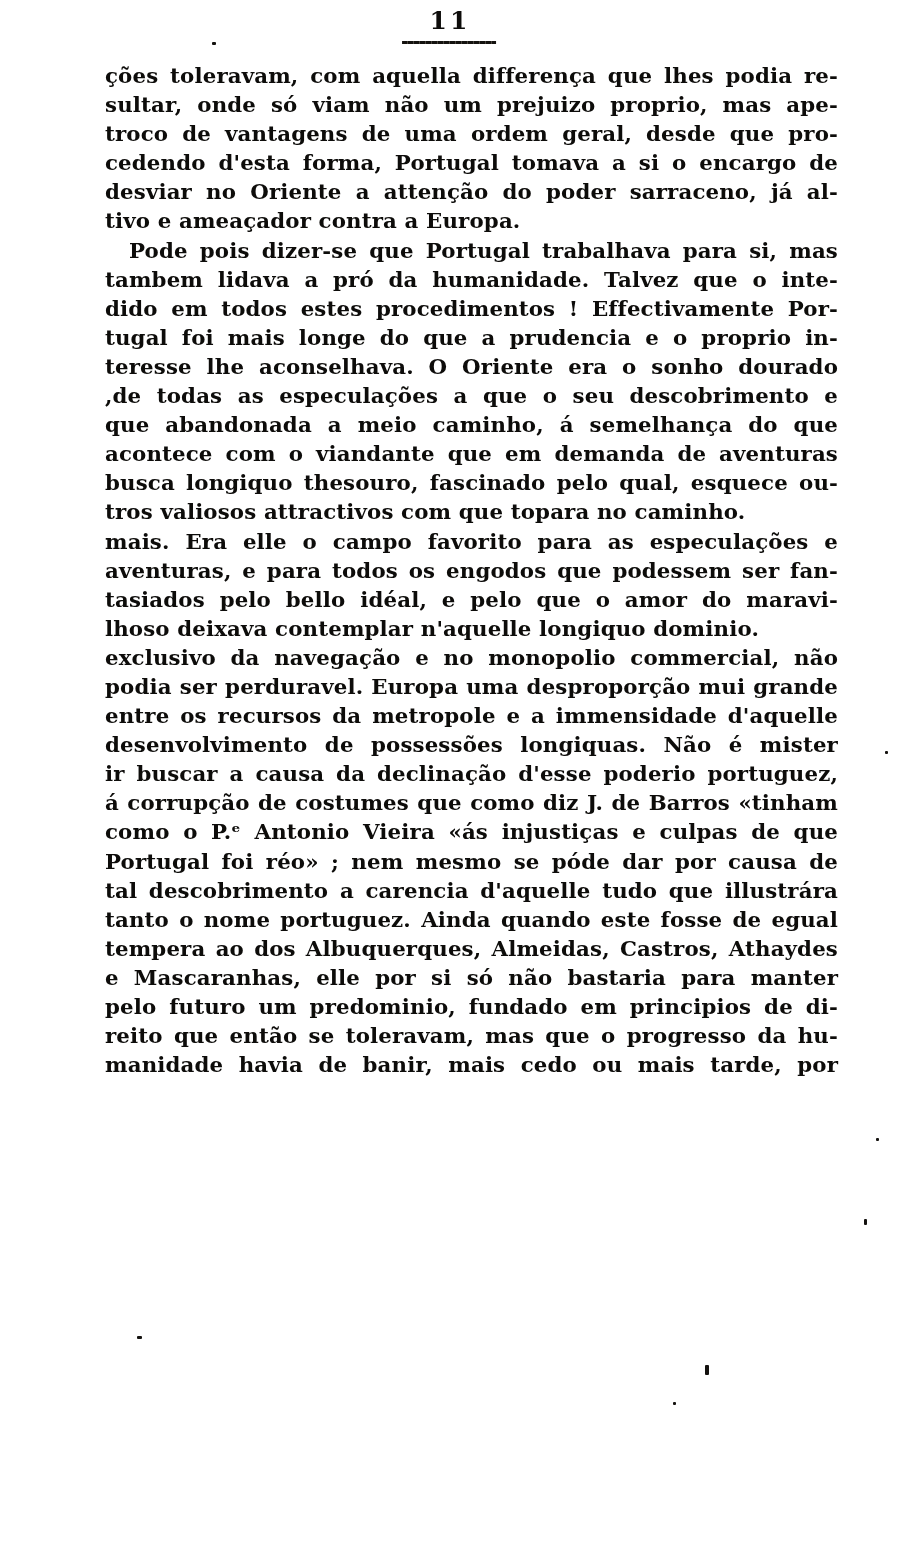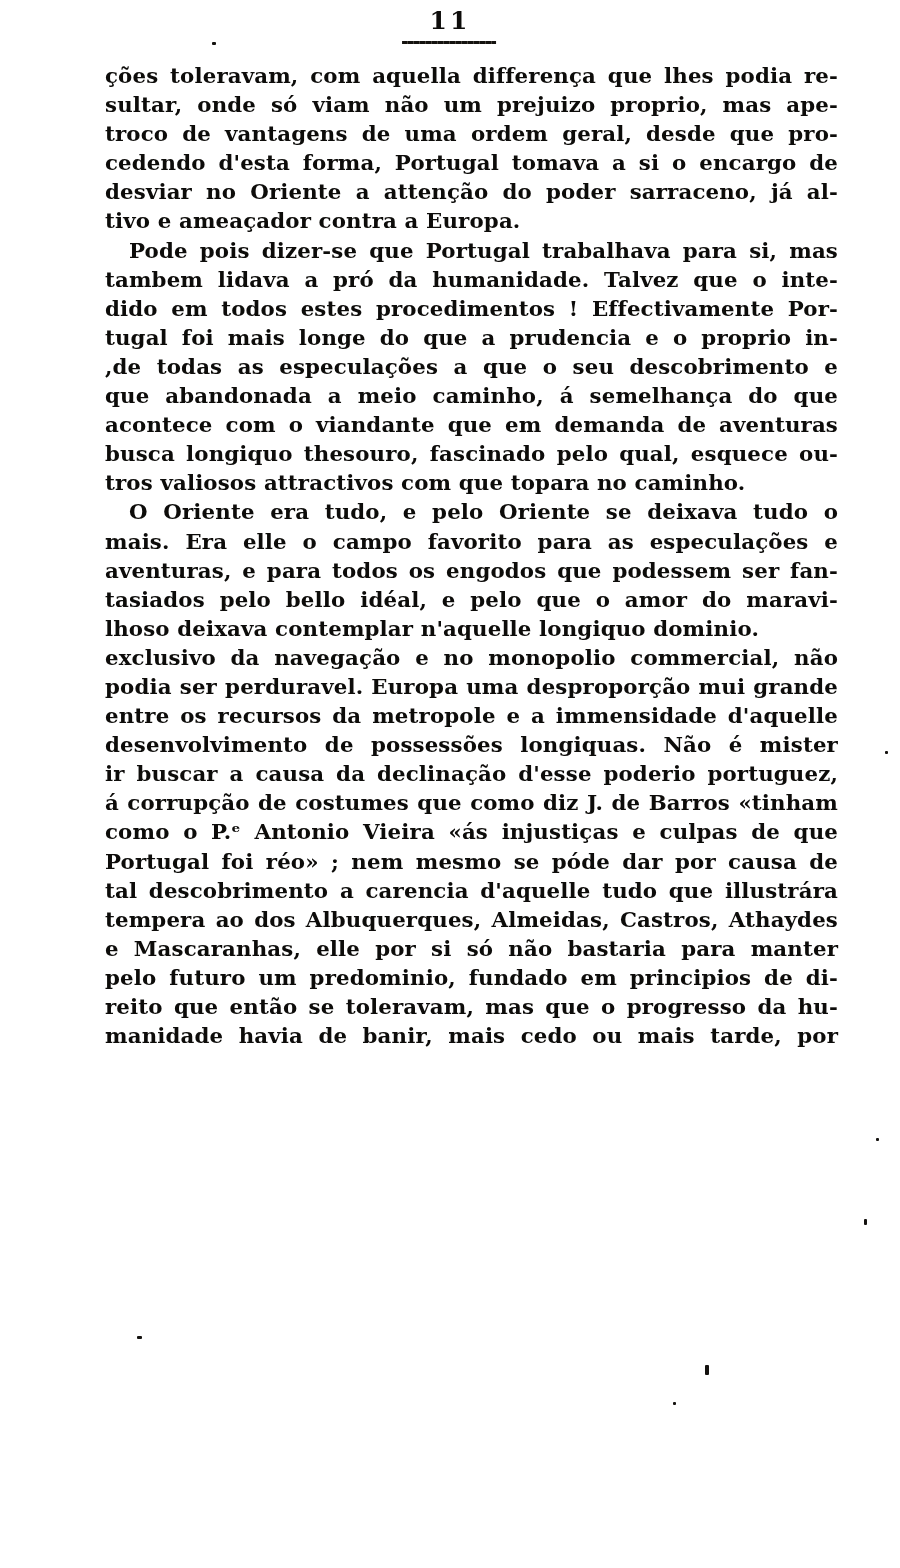--- a/index.html
+++ b/index.html
@@ -69,39 +69,40 @@
       <div class="line">ções toleravam, com aquella differença que lhes podia re-</div>
       <div class="line">sultar, onde só viam não um prejuizo proprio, mas ape-</div>
       <div class="line">troco de vantagens de uma ordem geral, desde que pro-</div>
       <div class="line">cedendo d'esta forma, Portugal tomava a si o encargo de</div>
       <div class="line">desviar no Oriente a attenção do poder sarraceno, já al-</div>
       <div class="line para-end">tivo e ameaçador contra a Europa.</div>
       <div class="line indent">Pode pois dizer-se que Portugal trabalhava para si, mas</div>
       <div class="line">tambem lidava a pró da humanidade. Talvez que o inte-</div>
       <div class="line">dido em todos estes procedimentos ! Effectivamente Por-</div>
       <div class="line">tugal foi mais longe do que a prudencia e o proprio in-</div>
+      <div class="line">teresse lhe aconselhava. O Oriente era o sonho dourado</div>
       <div class="line">,de todas as especulações a que o seu descobrimento e</div>
       <div class="line">que abandonada a meio caminho, á semelhança do que</div>
       <div class="line">acontece com o viandante que em demanda de aventuras</div>
       <div class="line">busca longiquo thesouro, fascinado pelo qual, esquece ou-</div>
       <div class="line para-end">tros valiosos attractivos com que topara no caminho.</div>
-      <div class="line indent">O Oriente era tudo, e pelo Oriente se deixava tudo o</div>
       <div class="line">mais. Era elle o campo favorito para as especulações e</div>
       <div class="line">aventuras, e para todos os engodos que podessem ser fan-</div>
       <div class="line">tasiados pelo bello idéal, e pelo que o amor do maravi-</div>
       <div class="line para-end">lhoso deixava contemplar n'aquelle longiquo dominio.</div>
       <div class="line">exclusivo da navegação e no monopolio commercial, não</div>
       <div class="line">podia ser perduravel. Europa uma desproporção mui grande</div>
       <div class="line">entre os recursos da metropole e a immensidade d'aquelle</div>
       <div class="line">desenvolvimento de possessões longiquas. Não é mister</div>
       <div class="line">ir buscar a causa da declinação d'esse poderio portuguez,</div>
       <div class="line">á corrupção de costumes que como diz J. de Barros «tinham</div>
       <div class="line">como o P.ᵉ Antonio Vieira «ás injustiças e culpas de que</div>
       <div class="line">Portugal foi réo» ; nem mesmo se póde dar por causa de</div>
       <div class="line">tal descobrimento a carencia d'aquelle tudo que illustrára</div>
+      <div class="line">tanto o nome portuguez. Ainda quando este fosse de egual</div>
       <div class="line">tempera ao dos Albuquerques, Almeidas, Castros, Athaydes</div>
       <div class="line">e Mascaranhas, elle por si só não bastaria para manter</div>
       <div class="line">pelo futuro um predominio, fundado em principios de di-</div>
       <div class="line">reito que então se toleravam, mas que o progresso da hu-</div>
       <div class="line">manidade havia de banir, mais cedo ou mais tarde, por</div>
     </div>
   <div>
       <div class="speck" style="left: 212px; top: 42px; width: 4px; height: 3px;"></div>
       <div class="speck" style="left: 885px; top: 751px; width: 3px; height: 3px;"></div>
       <div class="speck" style="left: 876px; top: 1138px; width: 3px; height: 3px;"></div>

